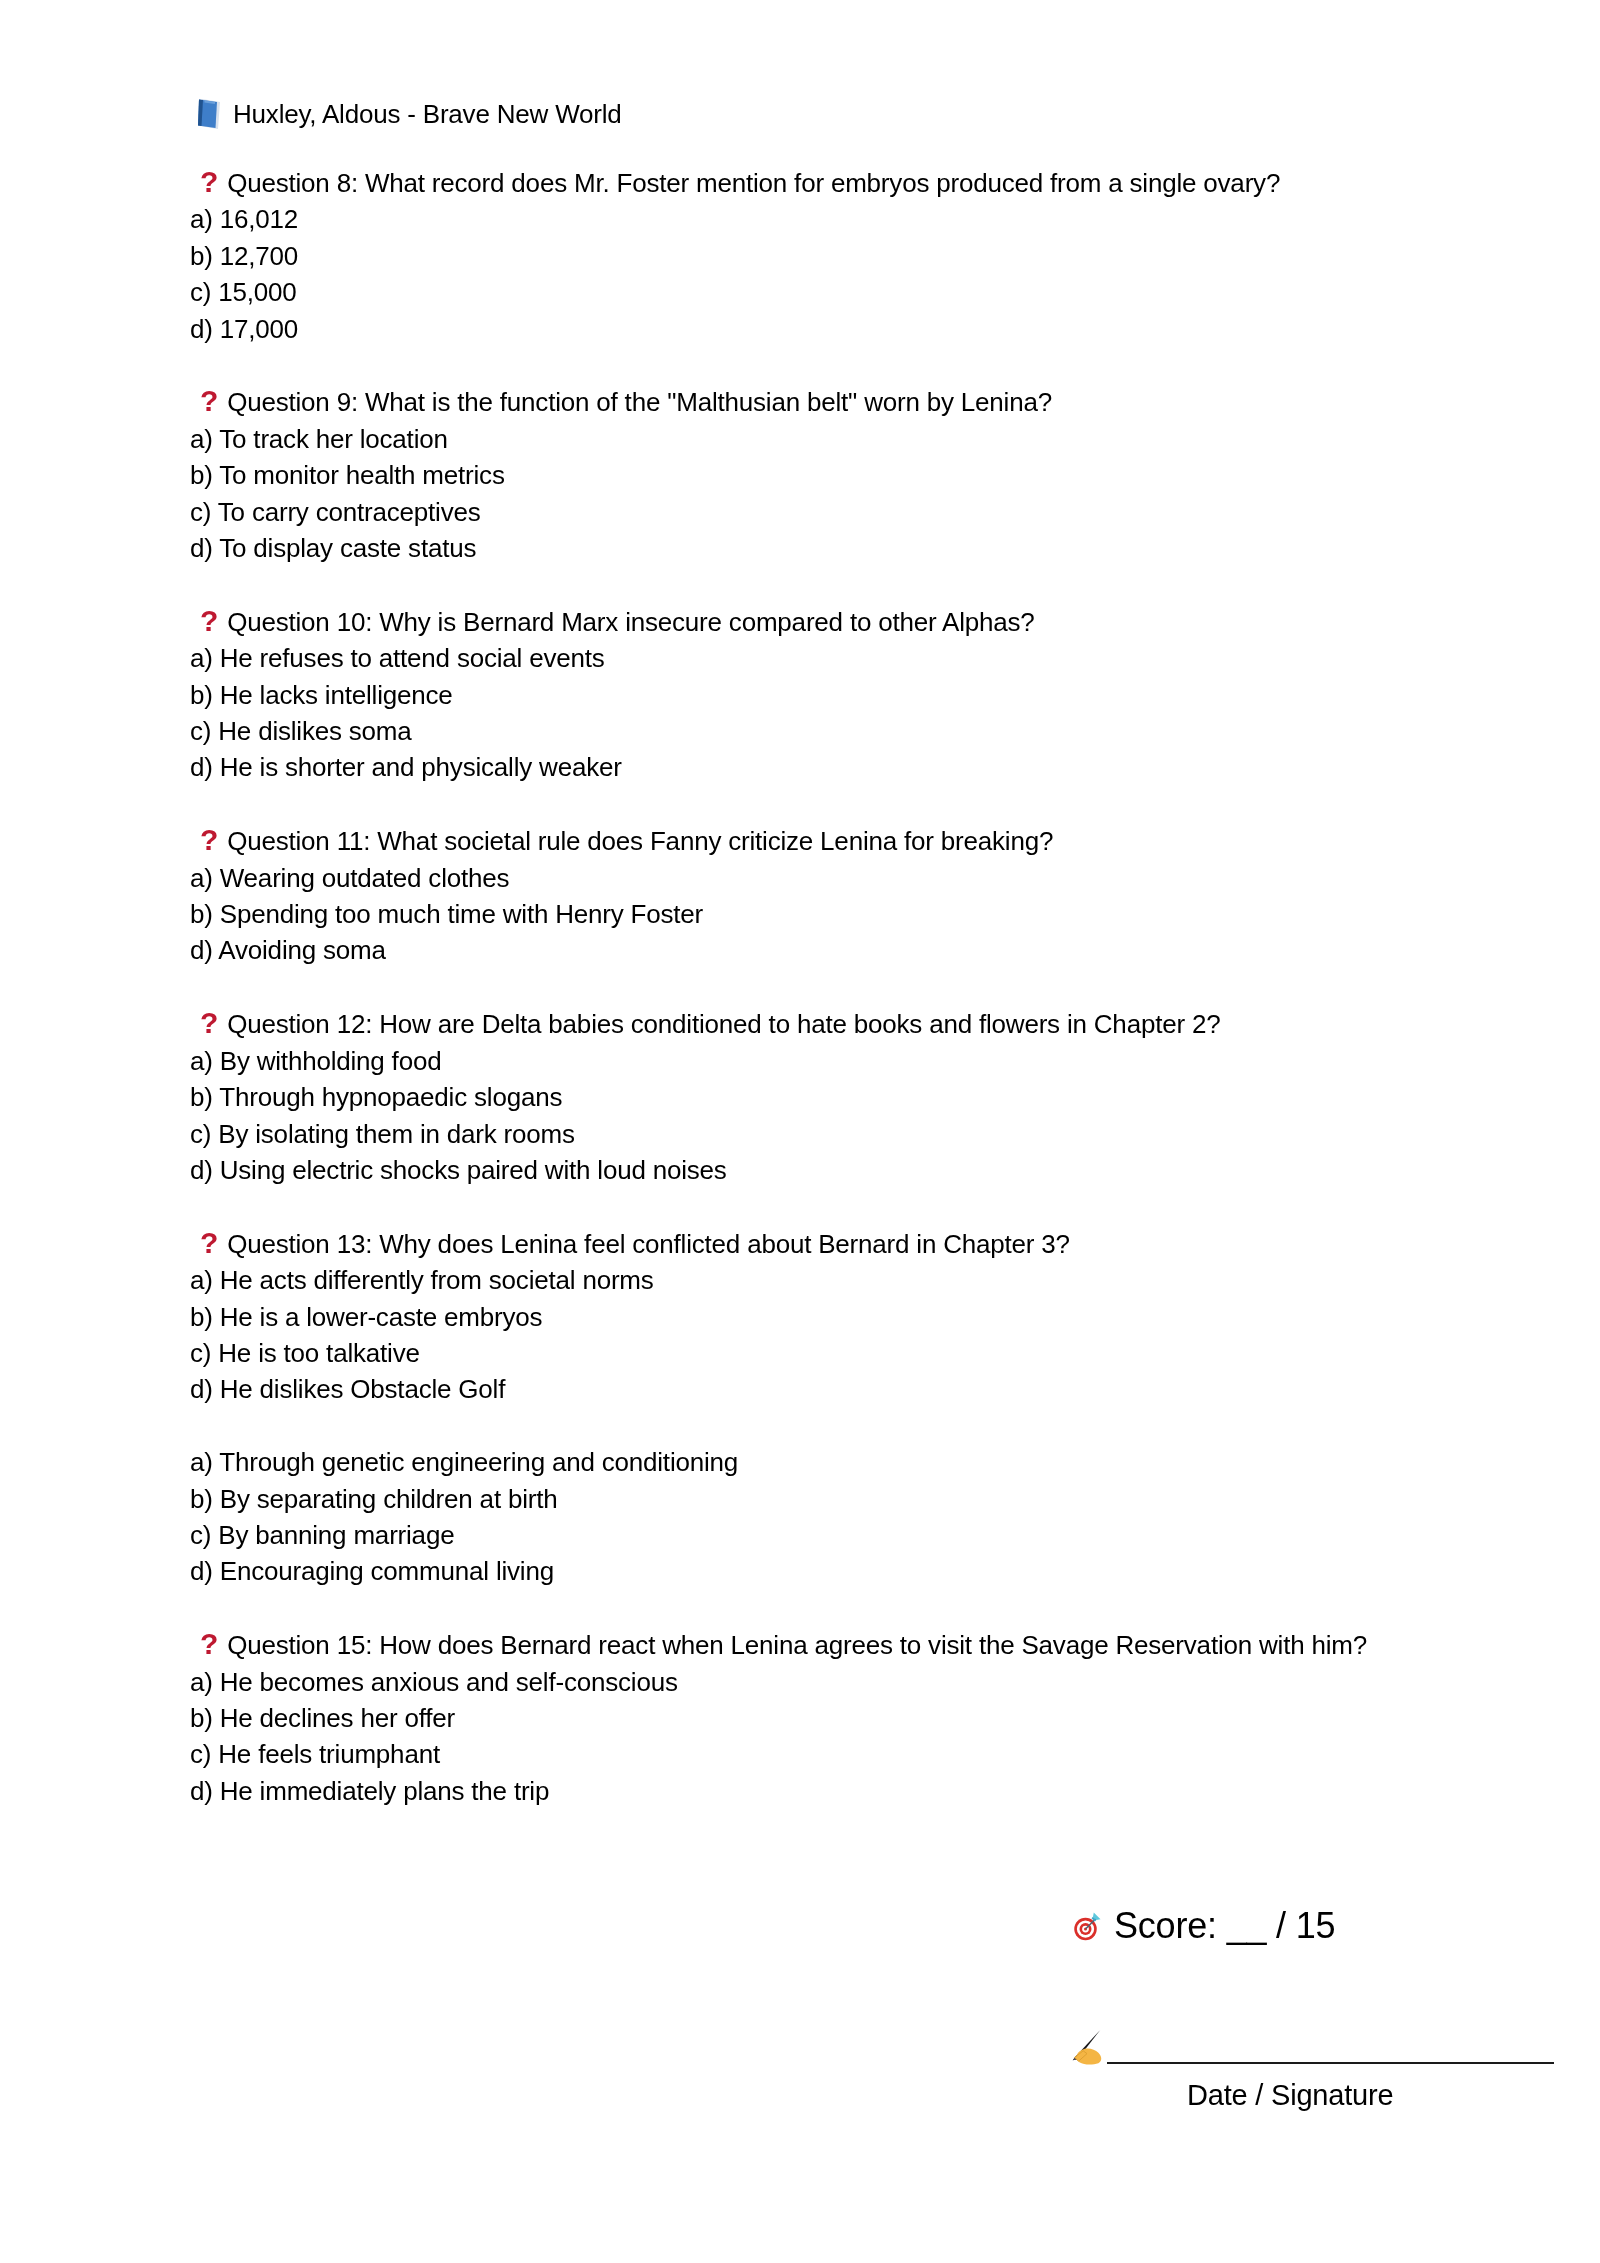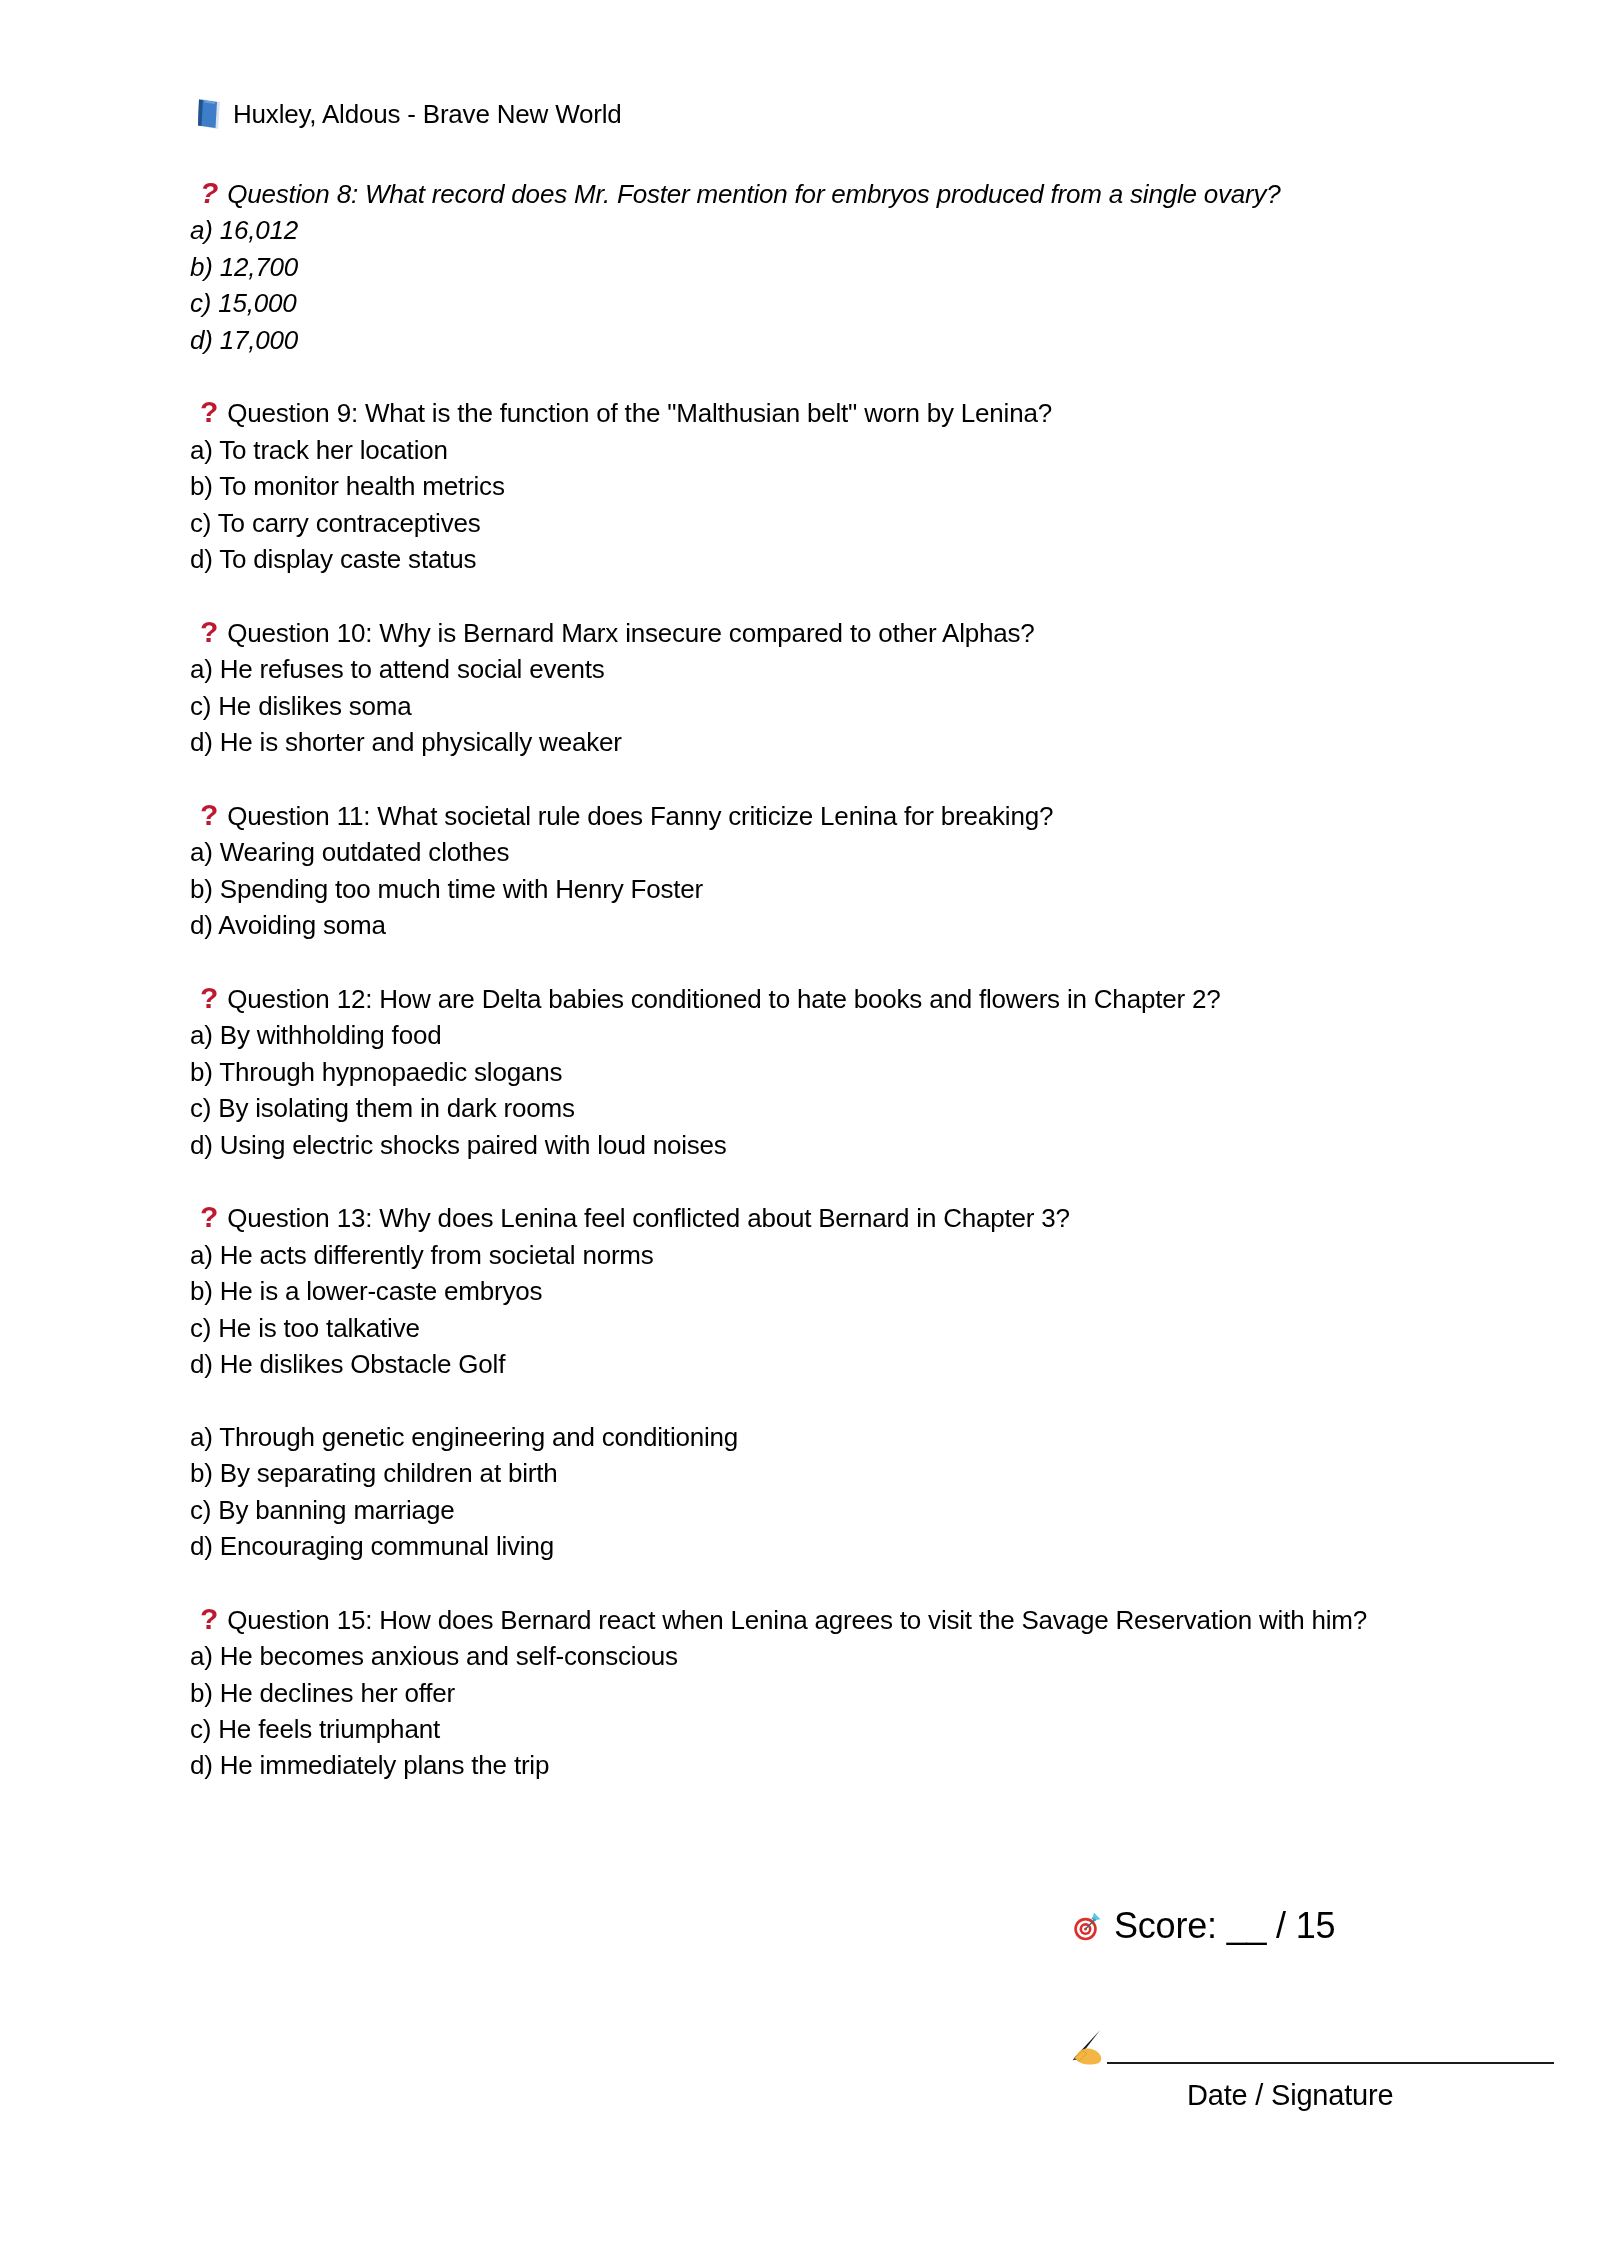--- a/index.html
+++ b/index.html
@@ -13,21 +13,21 @@
     line-height:36.4px;
     color:#000000;
     letter-spacing:-0.2px;
     border-radius:16px;
   }
   .content{padding:96px 0 0 190px;}
   .header{display:flex;align-items:center;gap:11px;padding-left:6px;height:36px;}
   .header-title{white-space:nowrap;}
   .book-icon{display:inline-flex;flex:0 0 auto;}
   .qblock{margin:0 0 36.4px 0;}
-  .qblock.first{margin-top:43px;font-style:italic;}
+  .qblock.first{margin-top:32px;}
   .qline{padding-left:10px;white-space:nowrap;}
   .qmark{
     color:#be1931;
     font-weight:700;
     font-size:30px;
     line-height:36.4px;
     margin-right:9px;
   }
   .opt{white-space:nowrap;}
   .score-line{
@@ -77,20 +77,21 @@
       <div class="qline"><span class="qmark">?</span><span class="qtext">Question 9: What is the function of the "Malthusian belt" worn by Lenina?</span></div>
       <div class="opt">a) To track her location</div>
       <div class="opt">b) To monitor health metrics</div>
       <div class="opt">c) To carry contraceptives</div>
       <div class="opt">d) To display caste status</div>
     </div>
 
     <div class="qblock">
       <div class="qline"><span class="qmark">?</span><span class="qtext">Question 10: Why is Bernard Marx insecure compared to other Alphas?</span></div>
       <div class="opt">a) He refuses to attend social events</div>
+      <div class="opt">b) He lacks intelligence</div>
       <div class="opt">c) He dislikes soma</div>
       <div class="opt">d) He is shorter and physically weaker</div>
     </div>
 
     <div class="qblock">
       <div class="qline"><span class="qmark">?</span><span class="qtext">Question 11: What societal rule does Fanny criticize Lenina for breaking?</span></div>
       <div class="opt">a) Wearing outdated clothes</div>
       <div class="opt">b) Spending too much time with Henry Foster</div>
       <div class="opt">d) Avoiding soma</div>
     </div>

